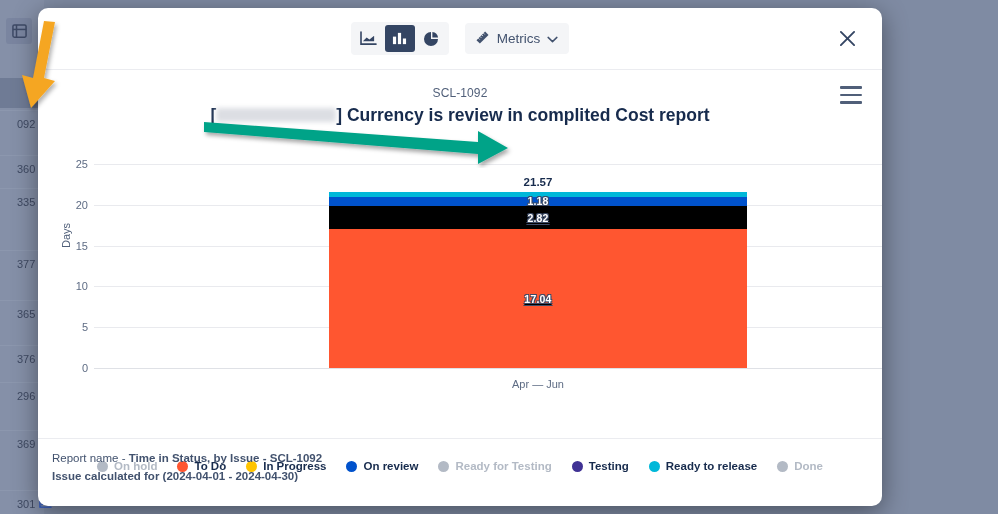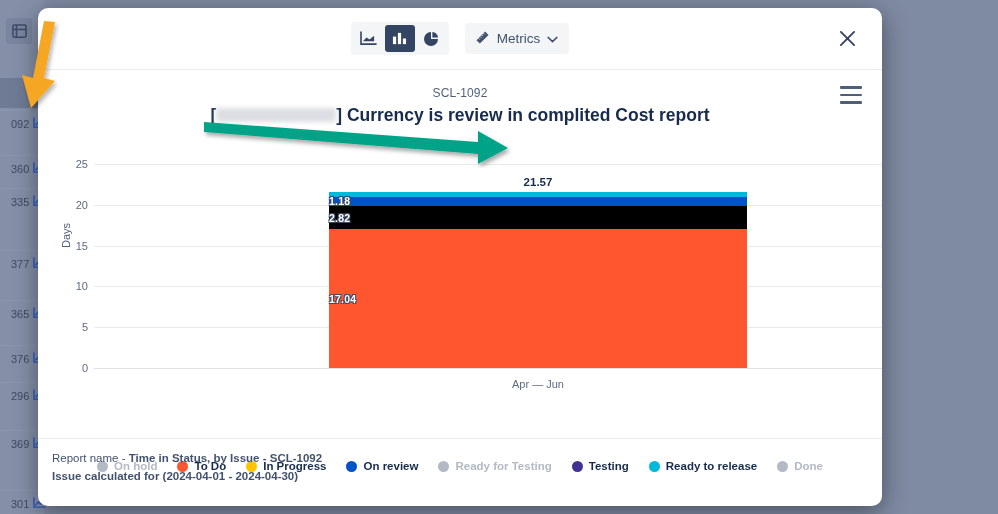--- a/index.html
+++ b/index.html
@@ -26,21 +26,21 @@
     border-radius: 3px;
     display: flex; align-items: center; justify-content: center;
   }
   #bg-rowhighlight {
     position: absolute; left: 0; top: 78px; width: 44px; height: 30px;
     background: #6f7b95;
   }
   .bg-row {
     position: absolute; left: 0; width: 44px; height: 26px;
     display: flex; align-items: center; gap: 4px;
-    font-size: 11px; color: #3f4a63; padding-left: 11px;
+    font-size: 11px; color: #3f4a63; padding-left: 17px;
     border-top: 1px solid #8c97ae;
   }
   .bg-row .num { letter-spacing: 0; }
   .bg-row .ico { color: #2a56c6; font-size: 11px; }
 
   
   #modal {
     position: absolute;
     left: 38px; top: 8px;
     width: 844px; height: 498px;
@@ -165,21 +165,21 @@
   }
   #bar {
     position: absolute;
     left: 291px;
     width: 418px;
     bottom: 0;
     display: flex; flex-direction: column;
   }
   .seg {
     position: relative;
-    display: flex; align-items: center; justify-content: flex-start;
+    display: flex; align-items: center; justify-content: center; text-decoration: underline;
   }
   .seg-label {
     font-size: 10.5px;
     font-weight: bold;
     color: #ffffff;
     text-shadow: -1px -1px 0 #3b4a66, 1px -1px 0 #3b4a66, -1px 1px 0 #3b4a66, 1px 1px 0 #3b4a66;
     letter-spacing: .2px;
   }
   #bar-total {
     position: absolute;

